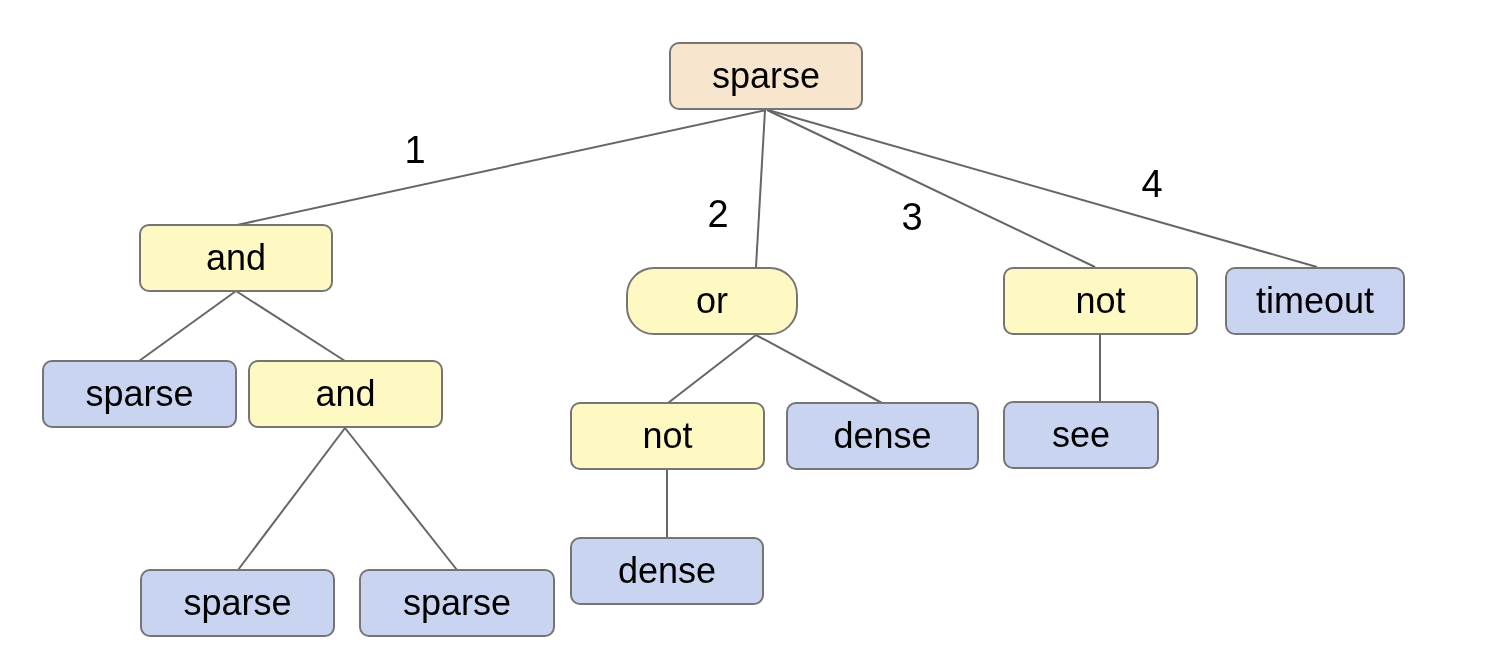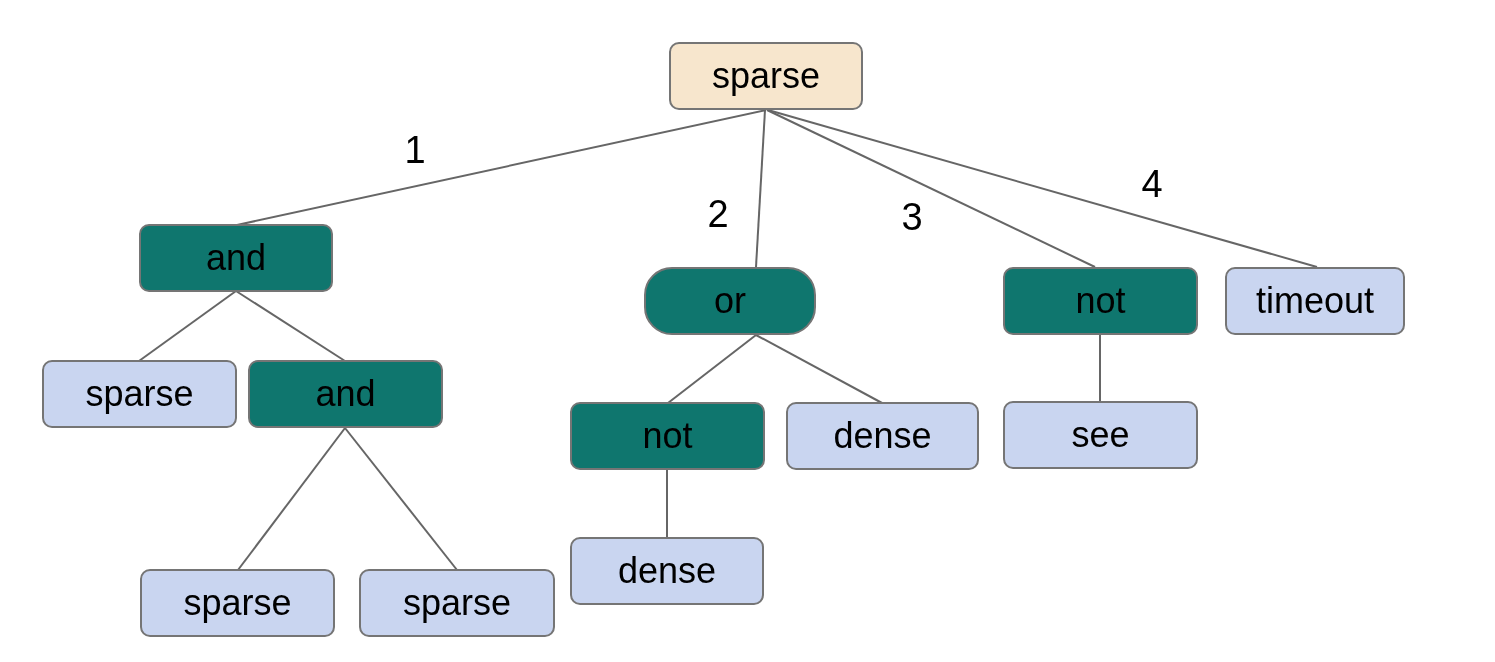--- a/index.html
+++ b/index.html
@@ -28,21 +28,21 @@
     border: 2px solid #757575;
     border-radius: 10px;
     display: flex;
     align-items: center;
     justify-content: center;
     font-size: 36px;
     line-height: 1;
     color: #000000;
   }
   .node.root { background: #f7e6cd; }
-  .node.op   { background: #0f766e; }
+  .node.op   { background: #fef9c3; }
   .node.leaf { background: #c9d5f0; }
   .edge-label {
     position: absolute;
     transform: translate(-50%, -50%);
     font-size: 38px;
     color: #000000;
     line-height: 1;
   }
 </style>
 </head>
@@ -67,35 +67,35 @@
 
   <span class="edge-label" style="left:415px; top:150px;">1</span>
   <span class="edge-label" style="left:718px; top:214px;">2</span>
   <span class="edge-label" style="left:912px; top:217px;">3</span>
   <span class="edge-label" style="left:1152px; top:184px;">4</span>
 
   <div class="node root" style="left:669px; top:42px;">sparse</div>
 
   <div class="node op" style="left:139px; top:224px;">and</div>
 
-  <div class="node op" style="left:644px; top:267px; width:172px;border-radius:28px;">or</div>
+  <div class="node op" style="left:626px; top:267px; width:172px;border-radius:28px;">or</div>
 
   <div class="node op" style="left:1003px; top:267px; width:195px;">not</div>
 
   <div class="node leaf" style="left:1225px; top:267px; width:180px;">timeout</div>
 
   <div class="node leaf" style="left:42px; top:360px; width:195px;">sparse</div>
 
   <div class="node op" style="left:248px; top:360px; width:195px;">and</div>
 
   <div class="node op" style="left:570px; top:402px; width:195px;">not</div>
 
   <div class="node leaf" style="left:786px; top:402px; width:193px;">dense</div>
 
-  <div class="node leaf" style="left:1003px; top:401px; width:195px;">see</div>
+  <div class="node leaf" style="left:1003px; top:401px; width:156px;">see</div>
 
   <div class="node leaf" style="left:570px; top:537px;">dense</div>
 
   <div class="node leaf" style="left:140px; top:569px; width:195px;">sparse</div>
 
   <div class="node leaf" style="left:359px; top:569px; width:196px;">sparse</div>
 
 </div>
 
 </body></html>

